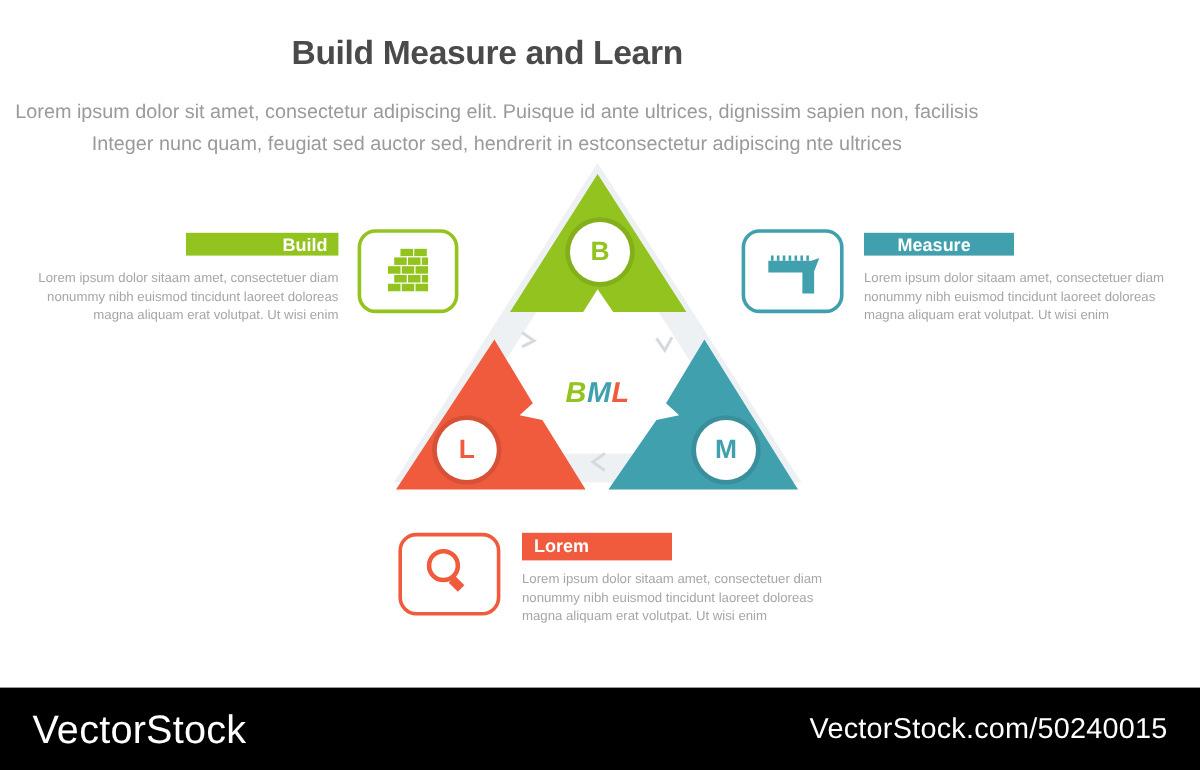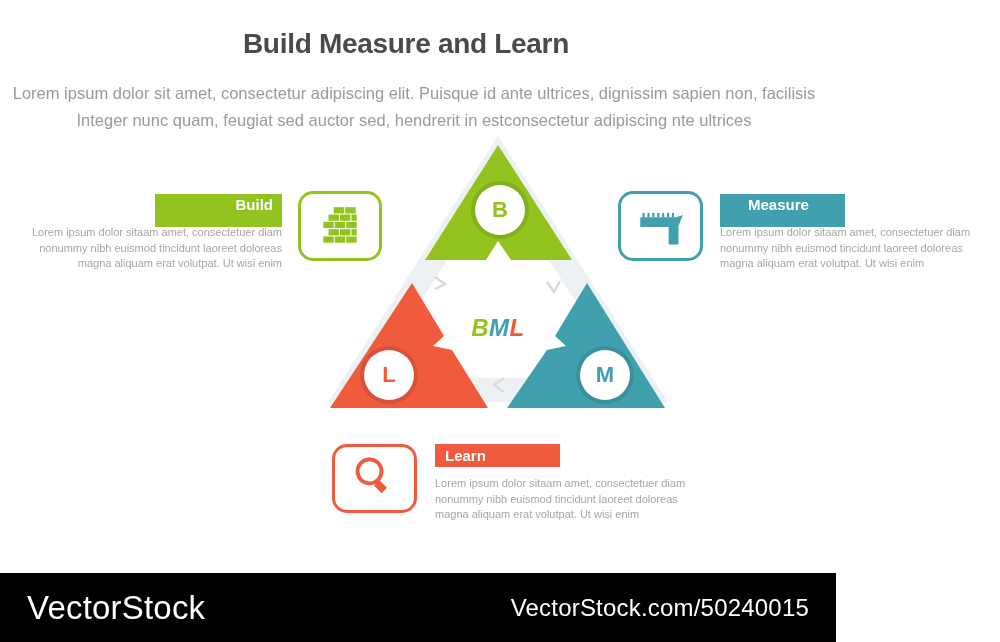--- a/index.html
+++ b/index.html
@@ -37,21 +37,21 @@
   #bml{
     left:448px;top:314px;width:100px;text-align:center;
     font-size:24px;font-weight:bold;letter-spacing:0.5px;font-style:italic;
   }
   #bml .b{color:#92c31e;}
   #bml .m{color:#41a0ae;}
   #bml .l{color:#f05b3d;}
 
   
   .label-bar{
-    height:33px;line-height:21px;color:#ffffff;
+    height:19px;line-height:21px;color:#ffffff;
     font-size:15px;font-weight:bold;
   }
   #build-bar{left:155px;top:194px;width:127px;background:#92c31e;text-align:right;padding-right:9px;box-sizing:border-box;}
   #measure-bar{left:720px;top:194px;width:125px;background:#41a0ae;text-align:left;padding-left:28px;box-sizing:border-box;}
   #learn-bar{left:435px;top:444px;width:125px;height:23px;line-height:23px;background:#f05b3d;text-align:left;padding-left:10px;box-sizing:border-box;}
 
   
   .icon-box{
     border-radius:15px;display:flex;align-items:center;justify-content:center;
     box-sizing:border-box;background:#ffffff;
@@ -63,21 +63,21 @@
   
   .body-text{
     font-size:11px;line-height:15.5px;color:#a6a6a6;white-space:nowrap;
   }
   #build-text{left:30px;top:225px;width:252px;text-align:right;}
   #measure-text{left:720px;top:225px;width:255px;text-align:left;}
   #learn-text{left:435px;top:476px;width:255px;text-align:left;}
 
   
   #watermark-bar{
-    left:0;top:573px;width:836px;height:69px;background:#000000;
+    left:0;top:573px;width:1000px;height:69px;background:#000000;
     display:flex;align-items:center;justify-content:space-between;
     padding:0 27px;box-sizing:border-box;color:#ffffff;
   }
   #watermark-logo{font-size:33px;letter-spacing:0.2px;}
   #watermark-ref{font-size:24px;letter-spacing:0.2px;}
 </style>
 </head>
 <body>
 
 <div id="canvas">
@@ -167,21 +167,21 @@
     <span style="display:block">magna aliquam erat volutpat. Ut wisi enim</span>
   </div>
 
   <div id="learn-icon-box" class="abs icon-box">
     <svg width="48" height="48" viewBox="0 0 44 44">
       <circle cx="17" cy="15" r="11" fill="none" stroke="#f05b3d" stroke-width="3.5"></circle>
       <polygon points="26,23 33,30 28,35 21,28" fill="#f05b3d"></polygon>
     </svg>
   </div>
   <div id="learn-bar" class="abs label-bar">
-    <span>Learn</span>
+    <span>Lorem</span>
   </div>
   <div id="learn-text" class="abs body-text">
     <span style="display:block">Lorem ipsum dolor sitaam amet, consectetuer diam</span>
     <span style="display:block">nonummy  nibh euismod tincidunt laoreet doloreas</span>
     <span style="display:block">magna aliquam erat volutpat. Ut wisi enim</span>
   </div>
 
   <div id="watermark-bar" class="abs">
     <span id="watermark-logo">VectorStock</span>
     <span id="watermark-ref">VectorStock.com/50240015</span>

